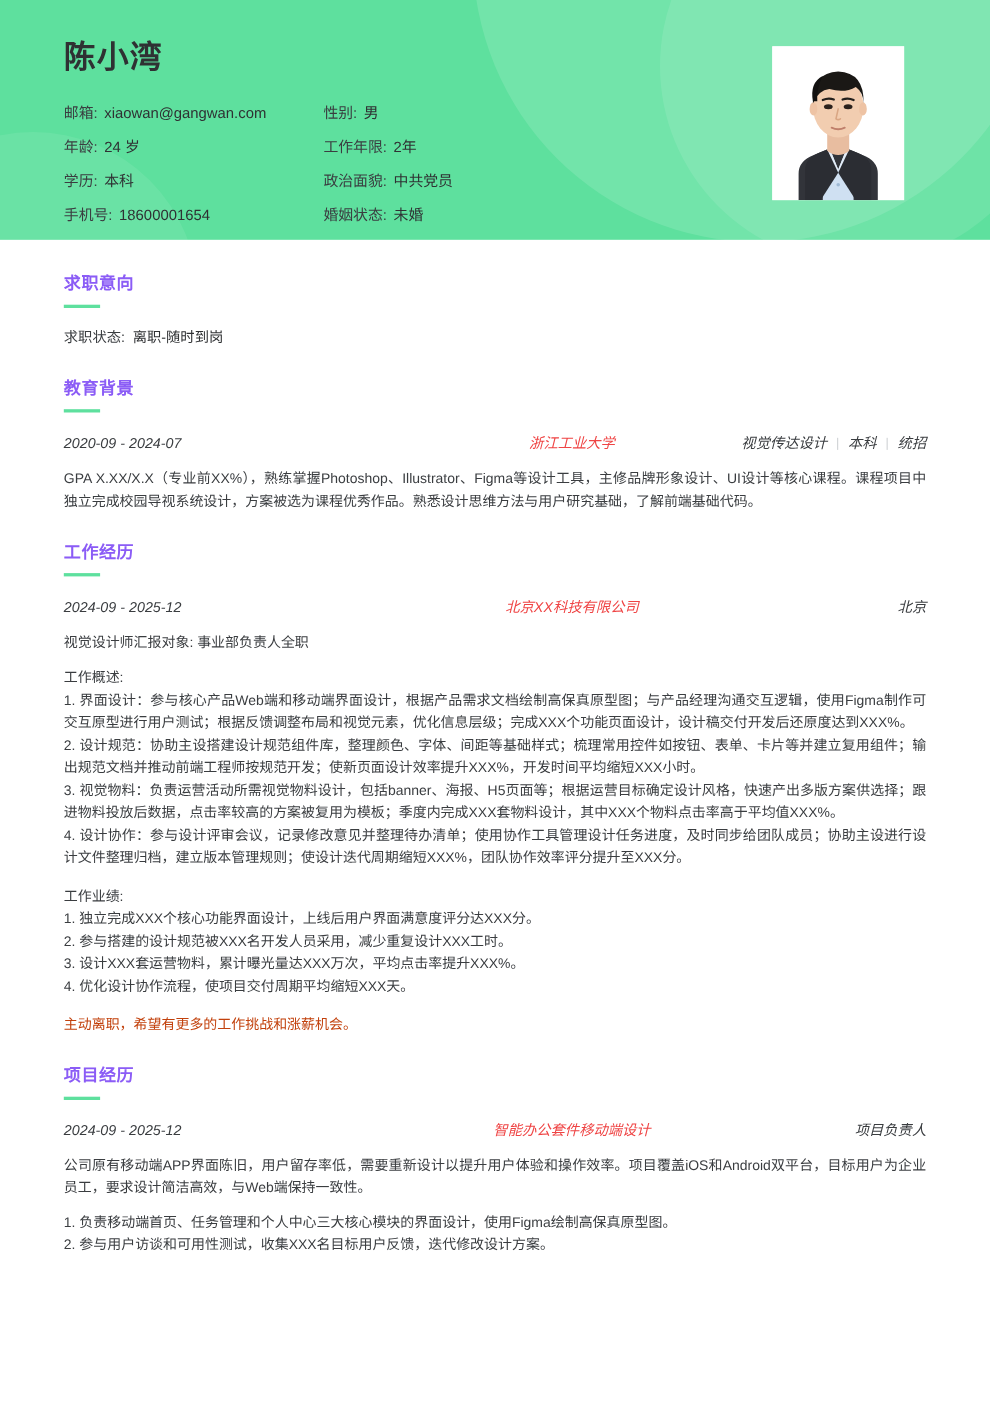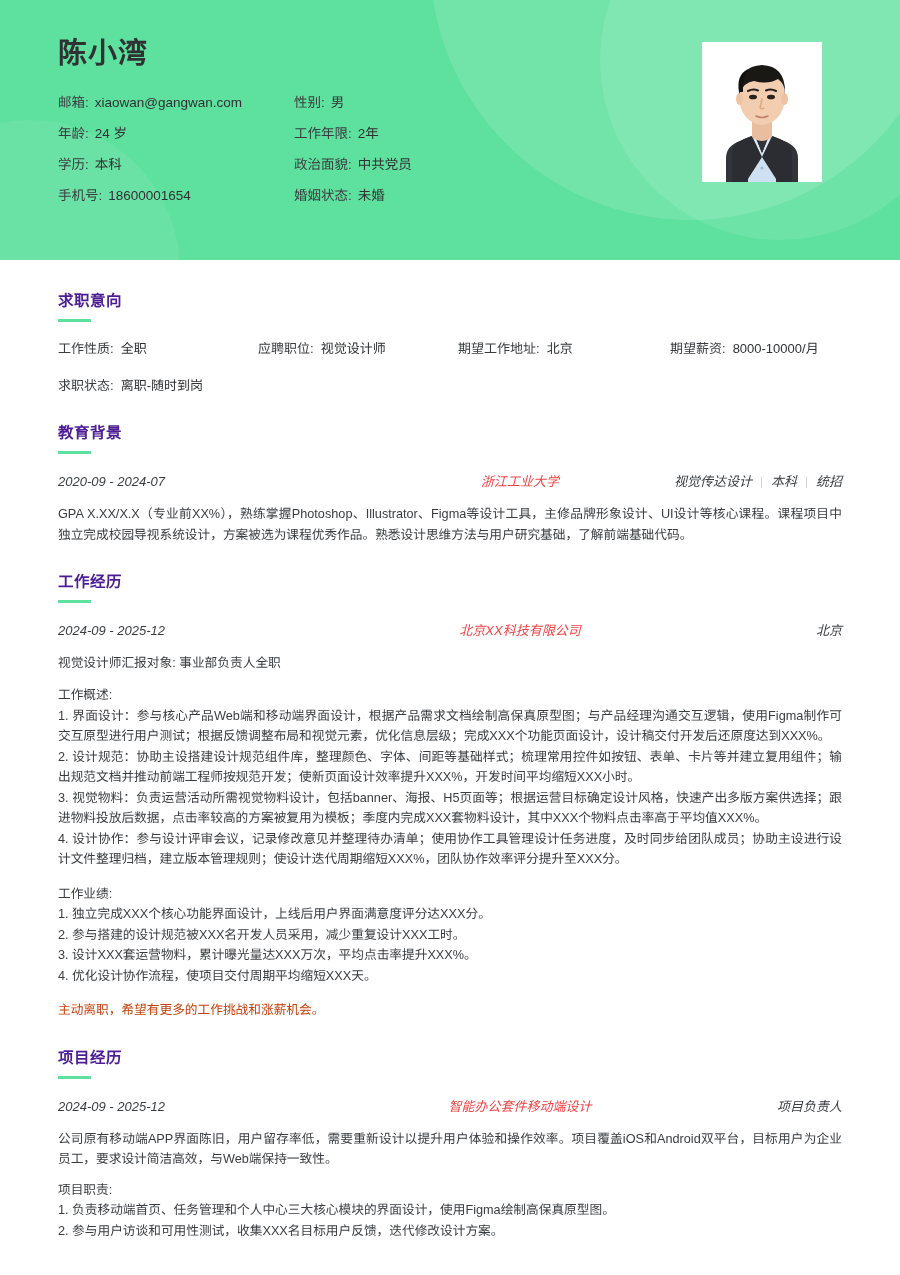--- a/index.html
+++ b/index.html
@@ -17,21 +17,21 @@
     position: relative;
     width: 900px;
     min-height: 1275px;
     background: #ffffff;
     overflow: hidden;
   }
 
   
   .header {
     position: relative;
-    height: 260px;
+    height: 218px;
     background: #5ee09e;
     overflow: hidden;
   }
   .deco { position: absolute; border-radius: 50%; background: rgba(255,255,255,0.13); pointer-events: none; }
   .deco-1 { width: 520px; height: 520px; left: 430px; top: -300px; }
   .deco-2 { width: 360px; height: 360px; left: 600px; top: -120px; background: rgba(255,255,255,0.10); }
   .deco-3 { width: 300px; height: 300px; left: -120px; top: 120px; background: rgba(255,255,255,0.08); }
 
   .header-inner {
     position: relative;
@@ -75,21 +75,21 @@
   .photo svg { display: block; width: 120px; height: 140px; }
 
   
   .content { padding: 0 58px 30px 58px; }
 
   .section { padding-top: 26px; }
   .section:first-child { padding-top: 30px; }
   .sec-title {
     font-size: 15.5px;
     font-weight: bold;
-    color: #4c1d95;
+    color: #8b5cf6;
     line-height: 22px;
     letter-spacing: 0.5px;
   }
   .sec-rule {
     width: 33px;
     height: 3px;
     background: #5ee09e;
     margin-top: 7px;
     margin-bottom: 17px;
   }
@@ -252,34 +252,20 @@
       </svg>
     </div>
   </div>
 
   <div class="content">
 
     <div class="section">
       <div class="sec-title">求职意向</div>
       <div class="sec-rule"></div>
 
-      <div class="intent-row">
-        <div class="intent-cell c1">
-          <span class="lbl">工作性质:</span><span class="val">全职</span>
-        </div>
-        <div class="intent-cell c2">
-          <span class="lbl">应聘职位:</span><span class="val">视觉设计师</span>
-        </div>
-        <div class="intent-cell c3">
-          <span class="lbl">期望工作地址:</span><span class="val">北京</span>
-        </div>
-        <div class="intent-cell c4">
-          <span class="lbl">期望薪资:</span><span class="val">8000-10000/月</span>
-        </div>
-      </div>
 
       <div class="intent-row">
         <div class="intent-cell c1">
           <span class="lbl">求职状态:</span><span class="val">离职-随时到岗</span>
         </div>
       </div>
     </div>
 
     <div class="section">
       <div class="sec-title">教育背景</div>
@@ -352,20 +338,19 @@
         <div class="eh-left">2024-09 - 2025-12</div>
         <div class="eh-mid">
           <span class="org">智能办公套件移动端设计</span>
         </div>
         <div class="eh-right">项目负责人</div>
       </div>
 
       <div class="desc">公司原有移动端APP界面陈旧，用户留存率低，需要重新设计以提升用户体验和操作效率。项目覆盖iOS和Android双平台，目标用户为企业员工，要求设计简洁高效，与Web端保持一致性。</div>
 
       <div class="block">
-        <div class="block-title">项目职责:</div>
         <div class="block-line">1. 负责移动端首页、任务管理和个人中心三大核心模块的界面设计，使用Figma绘制高保真原型图。</div>
         <div class="block-line">2. 参与用户访谈和可用性测试，收集XXX名目标用户反馈，迭代修改设计方案。</div>
       </div>
     </div>
 
   </div>
 </div>
 
 </body></html>

